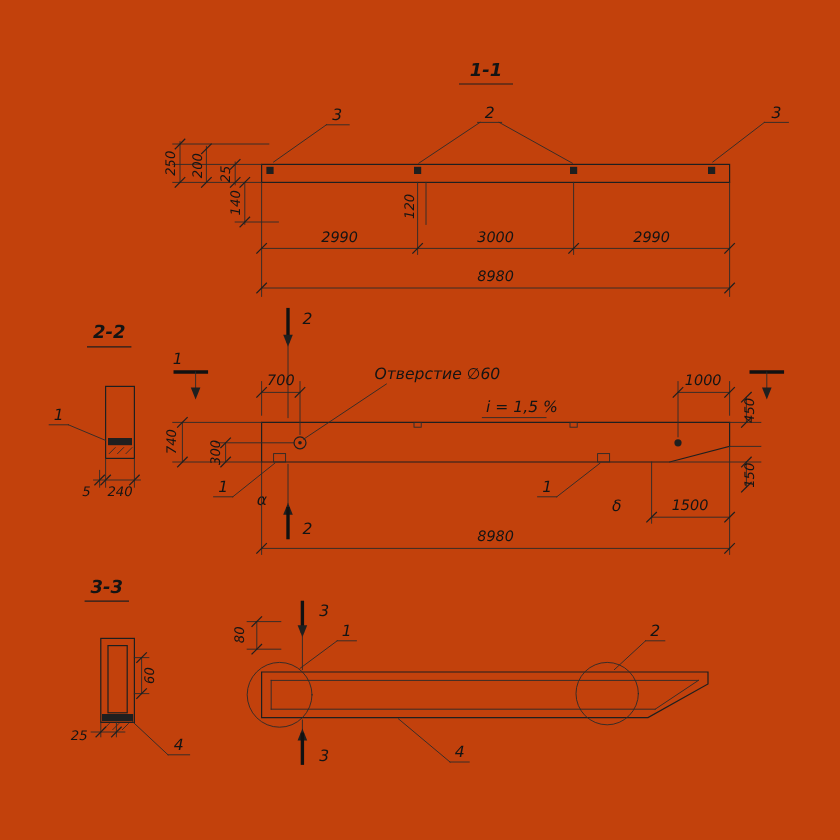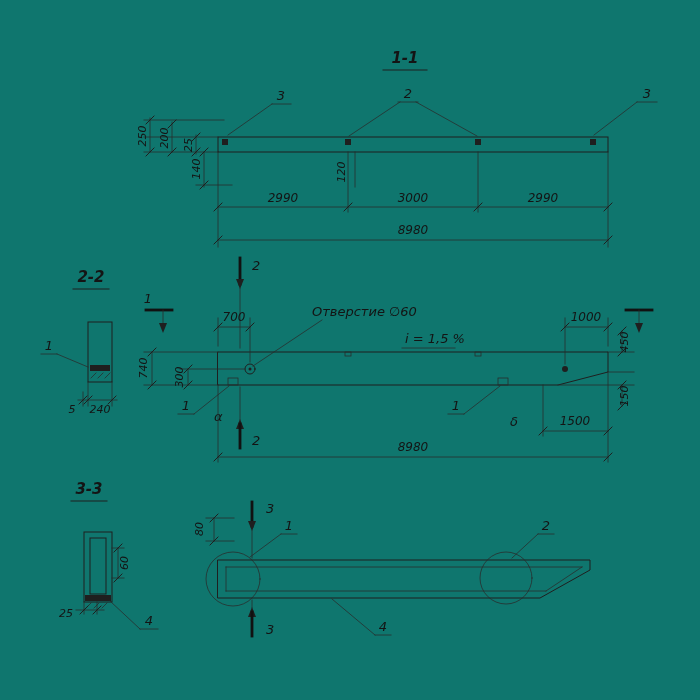--- a/index.html
+++ b/index.html
@@ -1,17 +1,17 @@
 <!DOCTYPE html>
 <html><head>
 <meta charset="utf-8">
 <style>
   html,body{margin:0;padding:0;}
   body{background:#dcdcdc;}
-  .canvas{width:700px;height:700px;background:#0f766e;position:relative;overflow:hidden;}
+  .canvas{width:700px;height:700px;background:#c2410c;position:relative;overflow:hidden;}
   svg{display:block;}
   .s{stroke:#1f1f1f;stroke-width:1;fill:none;stroke-linecap:square;}
   .thin{stroke:#2a2a2a;stroke-width:0.75;fill:none;stroke-linecap:square;}
   .thick{stroke:#111;stroke-width:2.8;fill:none;stroke-linecap:square;}
   .fill{fill:#1f1f1f;stroke:none;}
   text{font-family:"DejaVu Sans",sans-serif;font-style:italic;fill:#141414;font-size:13px;}
   .dim{font-size:12px;}
   .small{font-size:11px;}
   .title{font-size:15px;font-weight:bold;}
 </style>

